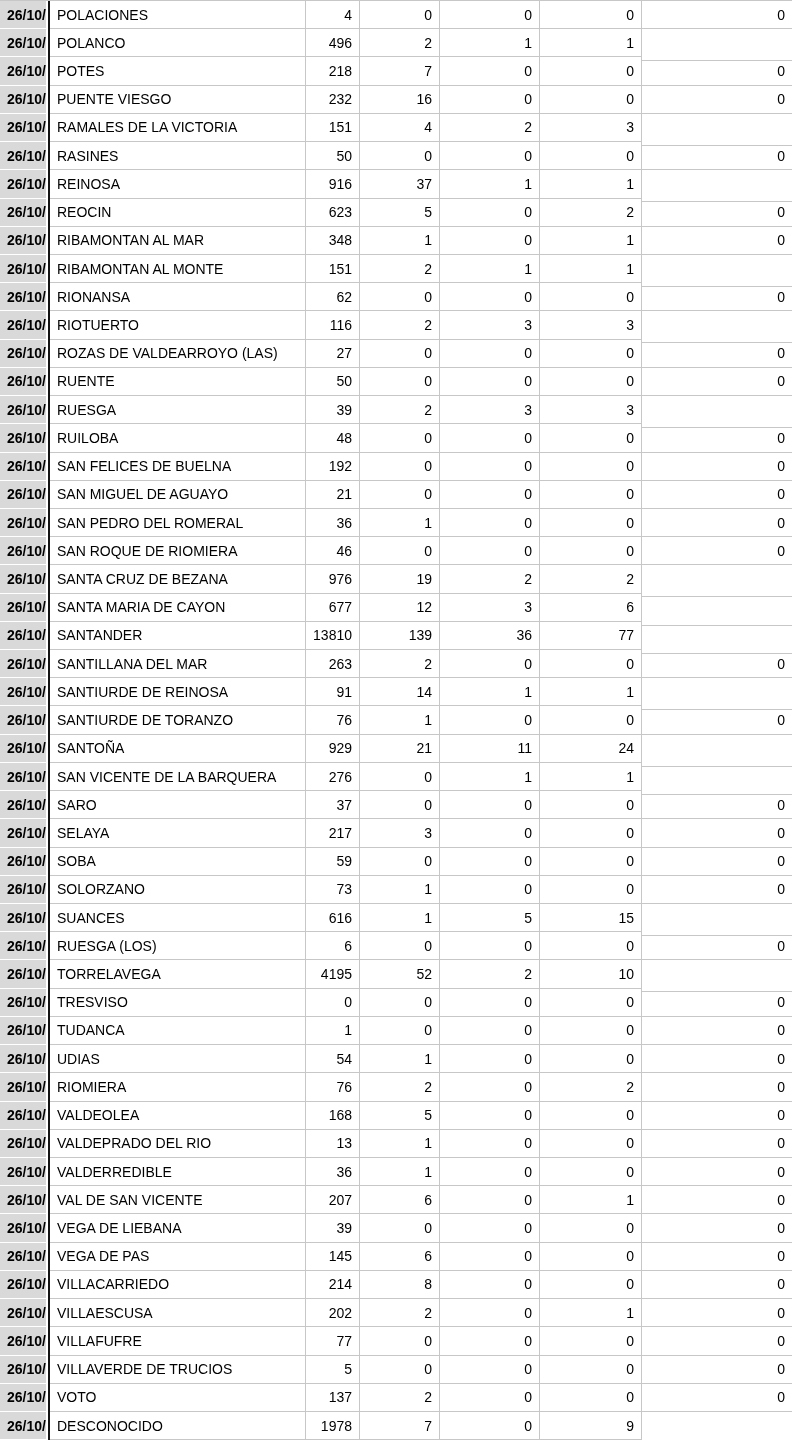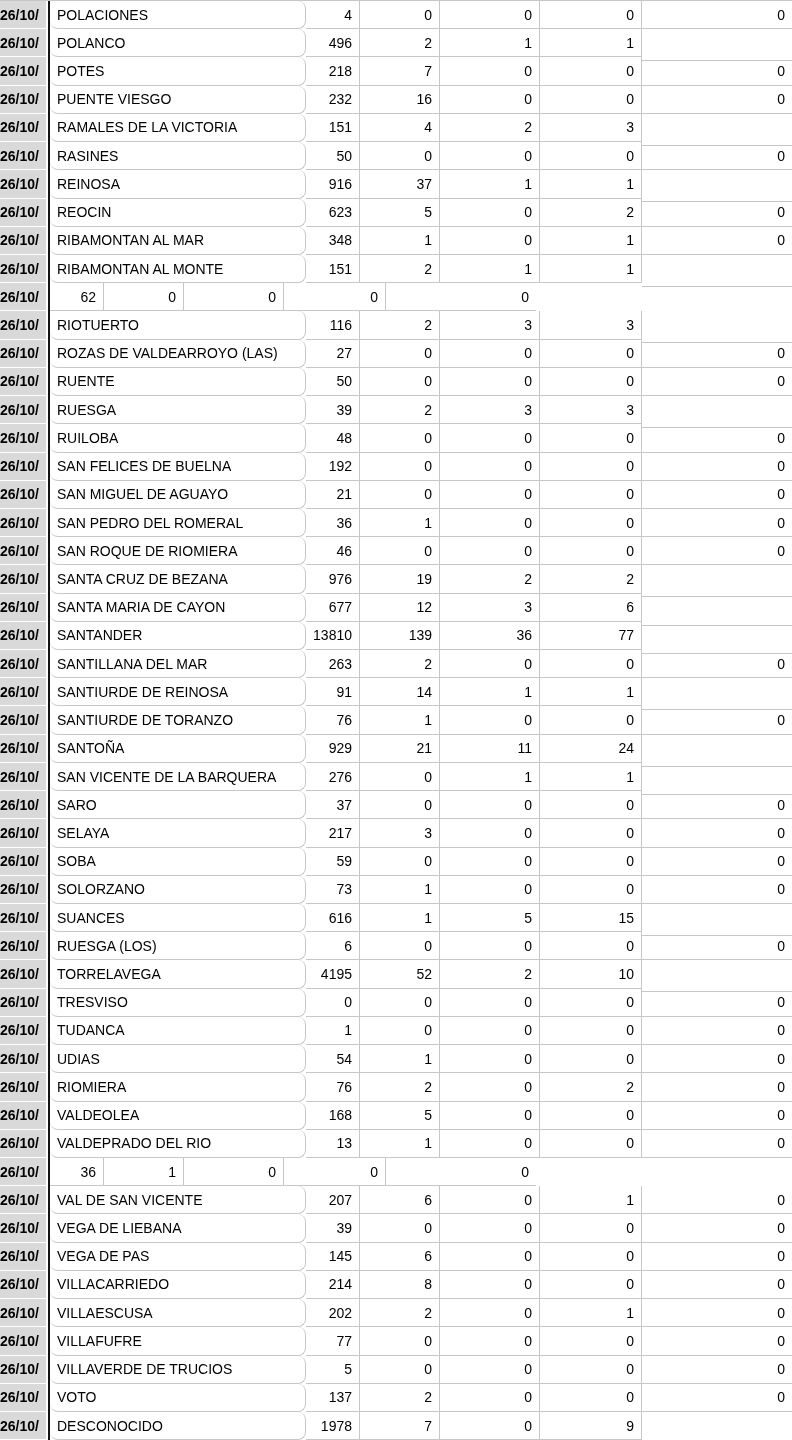--- a/index.html
+++ b/index.html
@@ -29,31 +29,31 @@
     box-sizing: border-box;
     border-bottom: 1px solid var(--grid-line, #c7c7c7);
     display: flex;
     align-items: center;
     overflow: hidden;
     white-space: nowrap;
   }
   .c-date {
     width: 50px;
     font-weight: 700;
+    padding-left: 7px;
     background: linear-gradient(90deg,
       var(--frozen-bg, #d9d9d9) 0,
       var(--frozen-bg, #d9d9d9) 46px,
       #ffffff 46px);
     border-bottom-color: #ffffff;
   }
   .c-name {
     width: 256px;
     padding-left: 7px;
     border-right: 1px solid var(--grid-line, #c7c7c7);
-    border-radius: 8px;
   }
   .c-num {
     justify-content: flex-end;
     padding-right: 7px;
     border-right: 1px solid var(--grid-line, #c7c7c7);
   }
   .w1 { width: 54px; }
   .w2 { width: 80px; }
   .w3 { width: 100px; }
   .w4 { width: 102px; }
@@ -171,20 +171,21 @@
     <div class="cell c-name">RIBAMONTAN AL MONTE</div>
     <div class="cell c-num w1">151</div>
     <div class="cell c-num w2">2</div>
     <div class="cell c-num w3">1</div>
     <div class="cell c-num w4">1</div>
     <div class="cell c-last align-left">43.421623968736434</div>
   </div>
 
   <div class="row">
     <div class="cell c-date">26/10/</div>
+    <div class="cell c-name">RIONANSA</div>
     <div class="cell c-num w1">62</div>
     <div class="cell c-num w2">0</div>
     <div class="cell c-num w3">0</div>
     <div class="cell c-num w4">0</div>
     <div class="cell c-last align-right">0</div>
   </div>
 
   <div class="row">
     <div class="cell c-date">26/10/</div>
     <div class="cell c-name">RIOTUERTO</div>
@@ -480,20 +481,21 @@
     <div class="cell c-name">VALDEPRADO DEL RIO</div>
     <div class="cell c-num w1">13</div>
     <div class="cell c-num w2">1</div>
     <div class="cell c-num w3">0</div>
     <div class="cell c-num w4">0</div>
     <div class="cell c-last align-right">0</div>
   </div>
 
   <div class="row">
     <div class="cell c-date">26/10/</div>
+    <div class="cell c-name">VALDERREDIBLE</div>
     <div class="cell c-num w1">36</div>
     <div class="cell c-num w2">1</div>
     <div class="cell c-num w3">0</div>
     <div class="cell c-num w4">0</div>
     <div class="cell c-last align-right">0</div>
   </div>
 
   <div class="row">
     <div class="cell c-date">26/10/</div>
     <div class="cell c-name">VAL DE SAN VICENTE</div>

